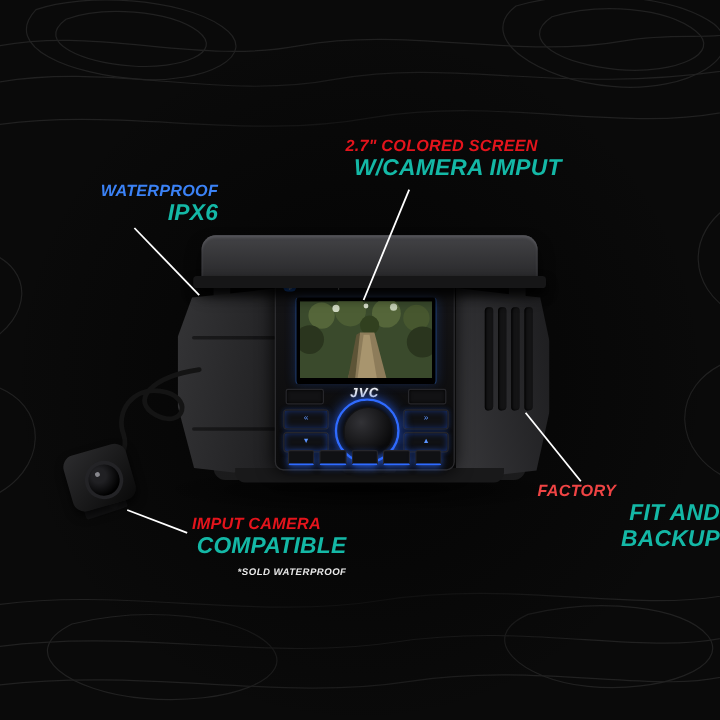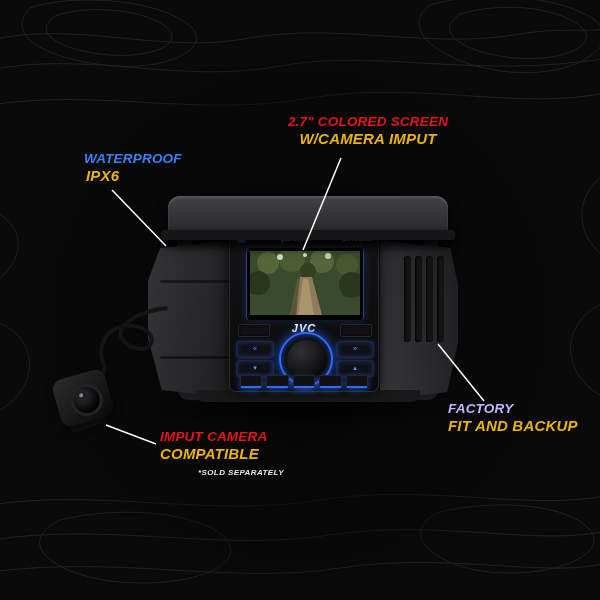--- a/index.html
+++ b/index.html
@@ -69,21 +69,21 @@
         background:radial-gradient(circle at 38% 32%, #202023 25%, #000 72%);border:3px solid #232326;}
   .cam-glint{position:absolute;left:7px;top:5px;width:4px;height:4px;border-radius:50%;
         background:rgba(220,220,230,.55);}
   .cam-bracket{position:absolute;left:70px;top:418px;width:36px;height:10px;z-index:5;
         background:#131314;transform:rotate(-18deg);border-radius:2px;}
   .cam-arm{position:absolute;left:92px;top:408px;width:8px;height:16px;z-index:5;background:#161617;
         transform:rotate(20deg);border-radius:2px;}
   
   .callout{position:absolute;z-index:12;font-style:italic;font-weight:bold;line-height:1.18;}
   .c-title{font-size:13.5px;letter-spacing:.2px;}
-  .c-sub{font-size:15px;color:#eab308;letter-spacing:.2px;}
+  .c-sub{font-size:19px;color:#14b8a6;letter-spacing:.2px;text-align:right;}
   .c-note{font-size:8px;color:#e8e8e8;margin-top:5px;margin-left:38px;letter-spacing:.4px;}
   .lines{position:absolute;inset:0;z-index:10;}
 </style>
 </head>
 <body>
 
 <div class="stage">
 
   <svg class="topo" width="600" height="600" viewBox="0 0 600 600">
     <g fill="none" stroke="#212121" stroke-width="1">
@@ -204,21 +204,21 @@
   </div>
 
   <div class="callout" style="left:84px;top:151px;">
     <div class="c-title" style="color:#3b82f6;">WATERPROOF</div>
     <div class="c-sub" style="margin-left:2px;">IPX6</div>
   </div>
 
   <div class="callout" style="left:160px;top:429px;">
     <div class="c-title" style="color:#e4141c;">IMPUT CAMERA</div>
     <div class="c-sub">COMPATIBLE</div>
-    <div class="c-note">*SOLD SEPARATELY</div>
+    <div class="c-note">*SOLD WATERPROOF</div>
   </div>
 
   <div class="callout" style="left:448px;top:401px;">
-    <div class="c-title" style="color:#c4b5fd;">FACTORY</div>
+    <div class="c-title" style="color:#ef4444;">FACTORY</div>
     <div class="c-sub">FIT AND BACKUP</div>
   </div>
 
 </div>
 
 </body></html>

